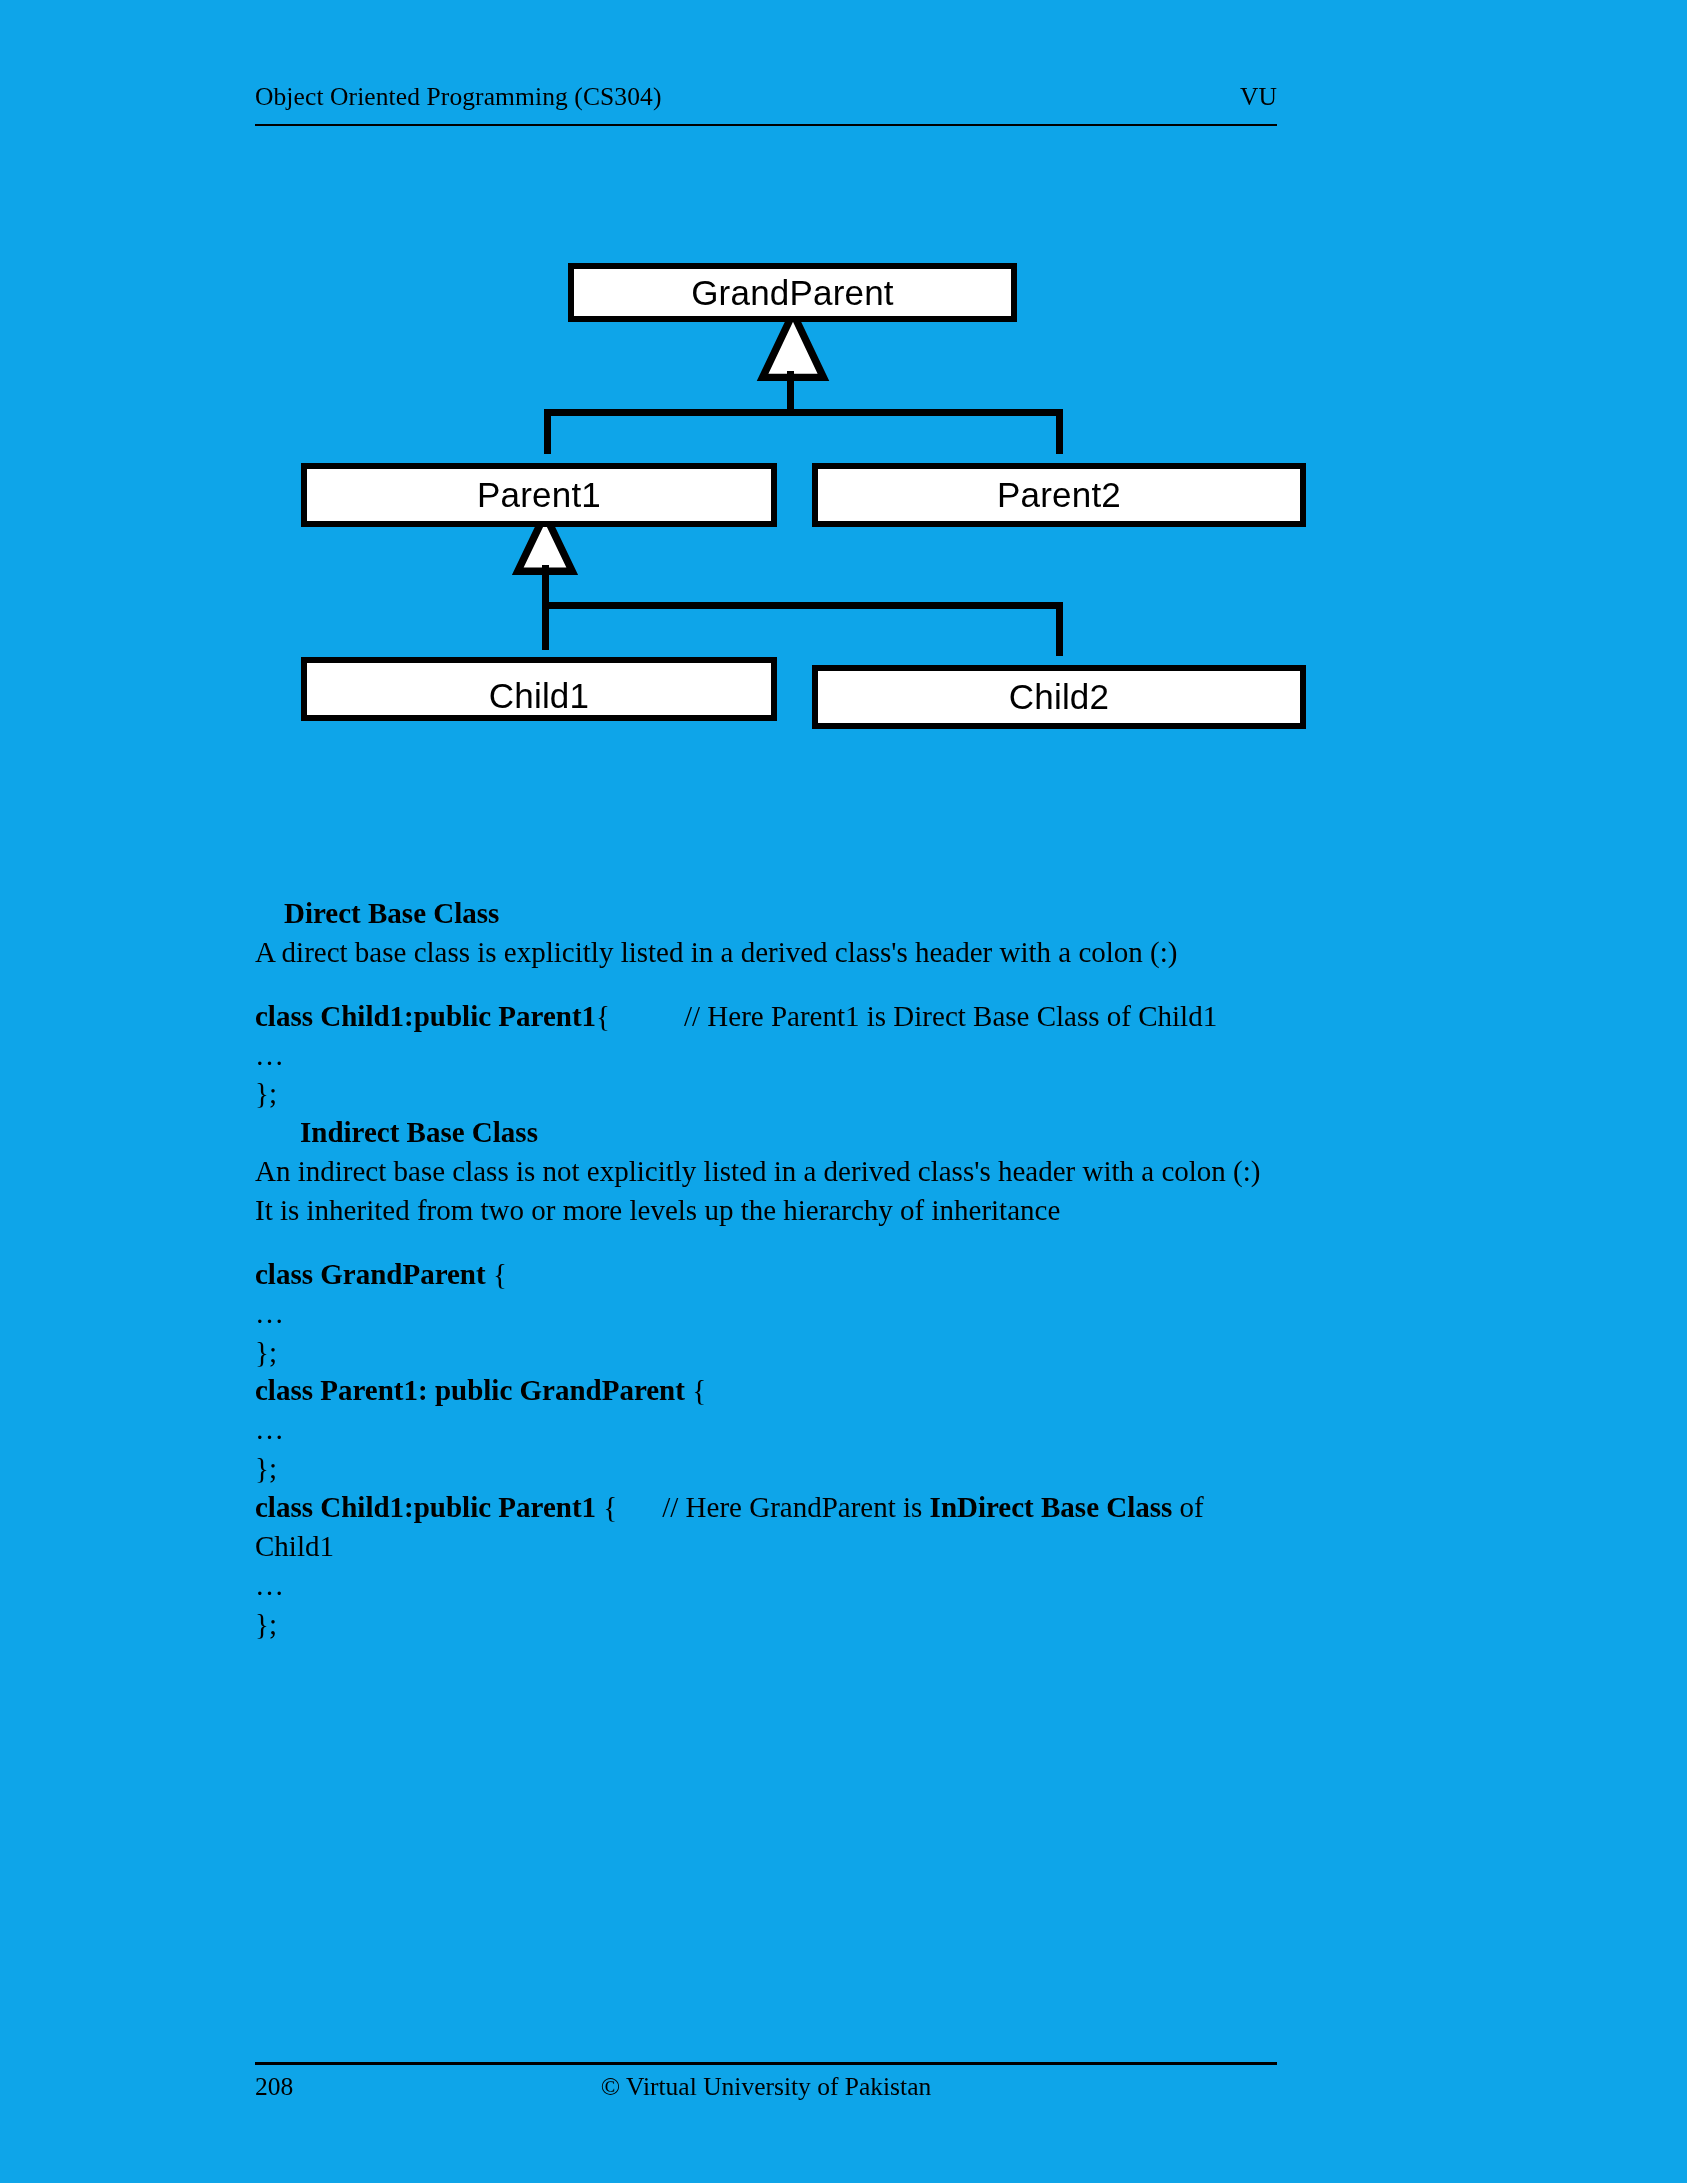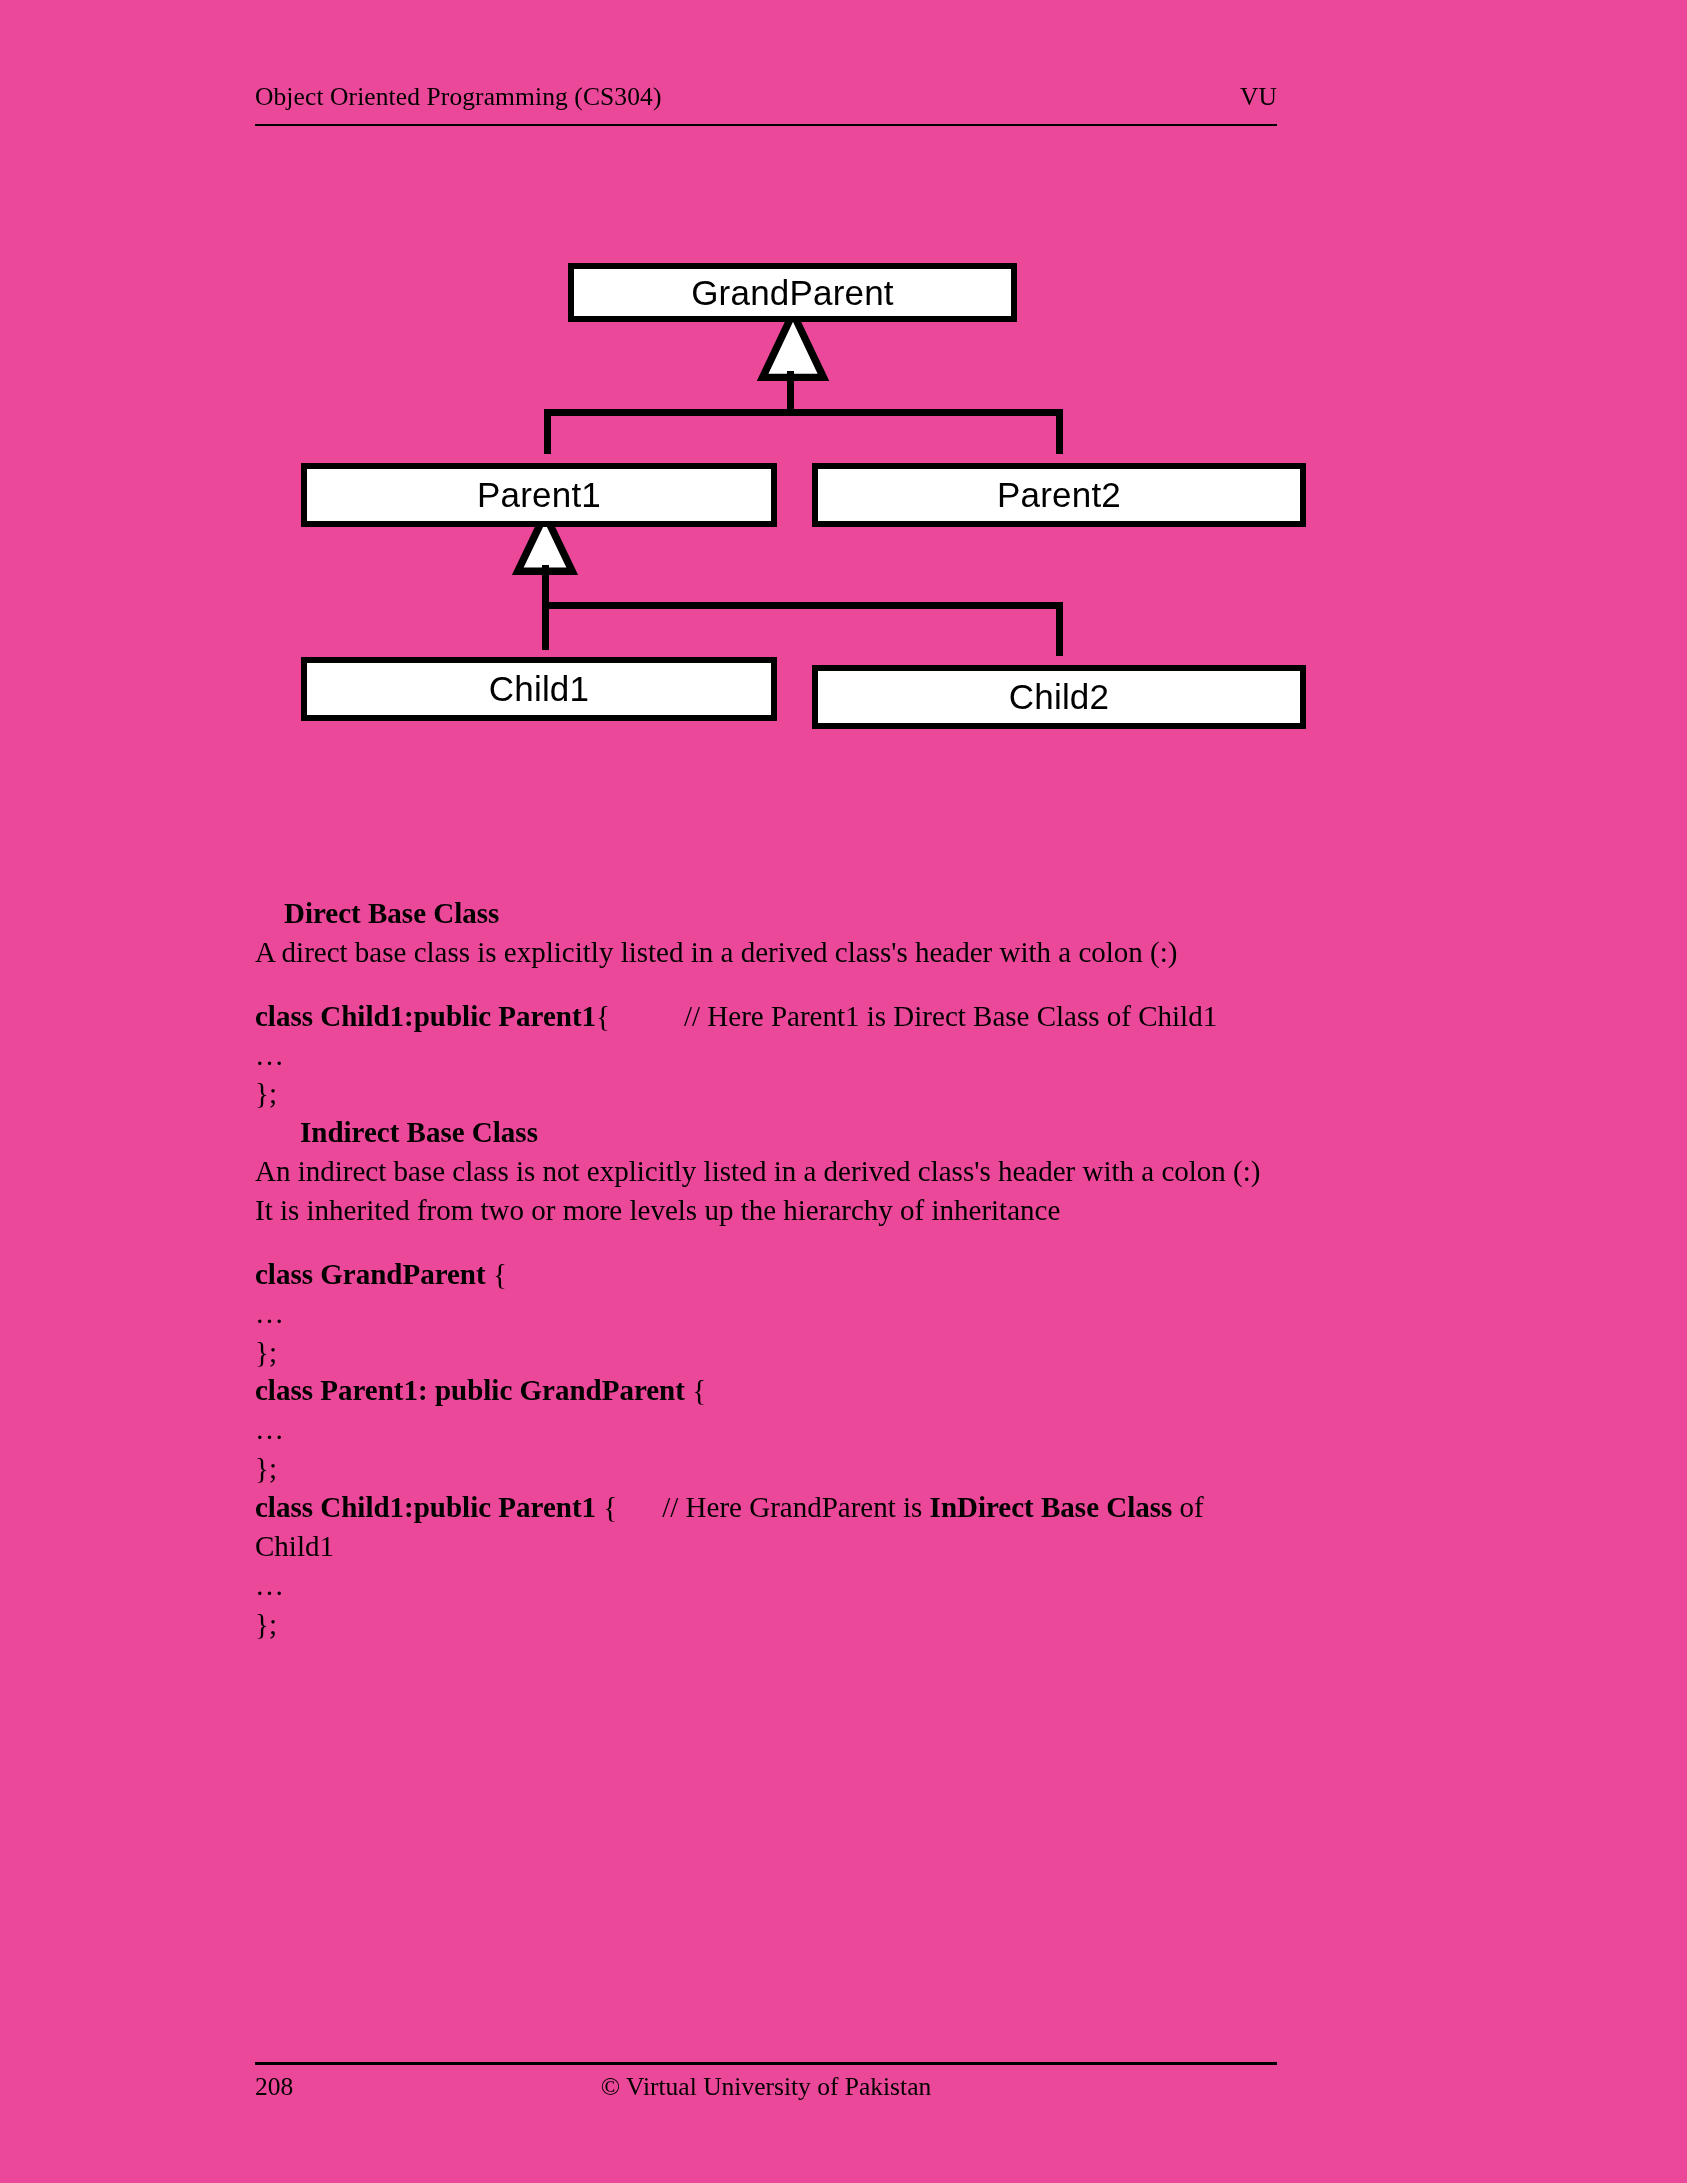--- a/index.html
+++ b/index.html
@@ -4,21 +4,21 @@
 <style>
   html, body {
     margin: 0;
     padding: 0;
     background: #ffffff;
   }
   .page {
     position: relative;
     width: 1687px;
     height: 2183px;
-    background: #ec4899;
+    background: #0ea5e9;
     font-family: "Liberation Serif", "DejaVu Serif", serif;
     color: #000000;
     overflow: hidden;
   }
 
   
   .page-header {
     position: absolute;
     left: 255px;
     top: 82px;
@@ -65,21 +65,21 @@
     content: "";
     position: absolute;
     left: 0; top: 0; right: 0; bottom: 0;
     border: 0.8px solid #000000;
     pointer-events: none;
   }
 
   #box-grandparent { left: 568px;  top: 251px; width: 449px; height: 59px; }
   #box-parent1     { left: 301px;  top: 451px; width: 476px; height: 64px; }
   #box-parent2     { left: 812px;  top: 451px; width: 494px; height: 64px; }
-  #box-child1      { left: 301px;  top: 645px; width: 476px; height: 64px; }
+  #box-child1      { left: 301px;  top: 645px; width: 476px; height: 64px; align-items: flex-end; }
   #box-child2      { left: 812px;  top: 653px; width: 494px; height: 64px; }
 
   .conn {
     position: absolute;
     background: #000000;
   }
 </style>
 </head>
 <body>
 

